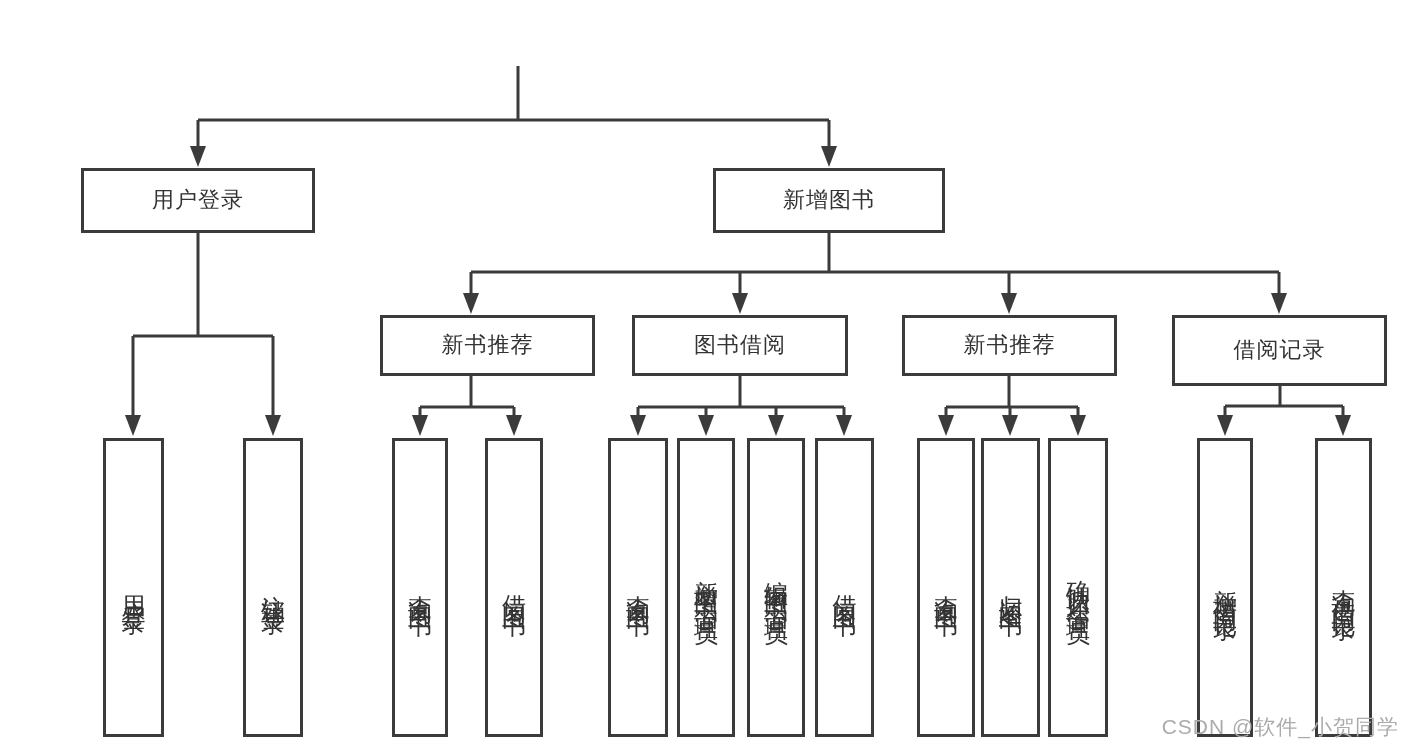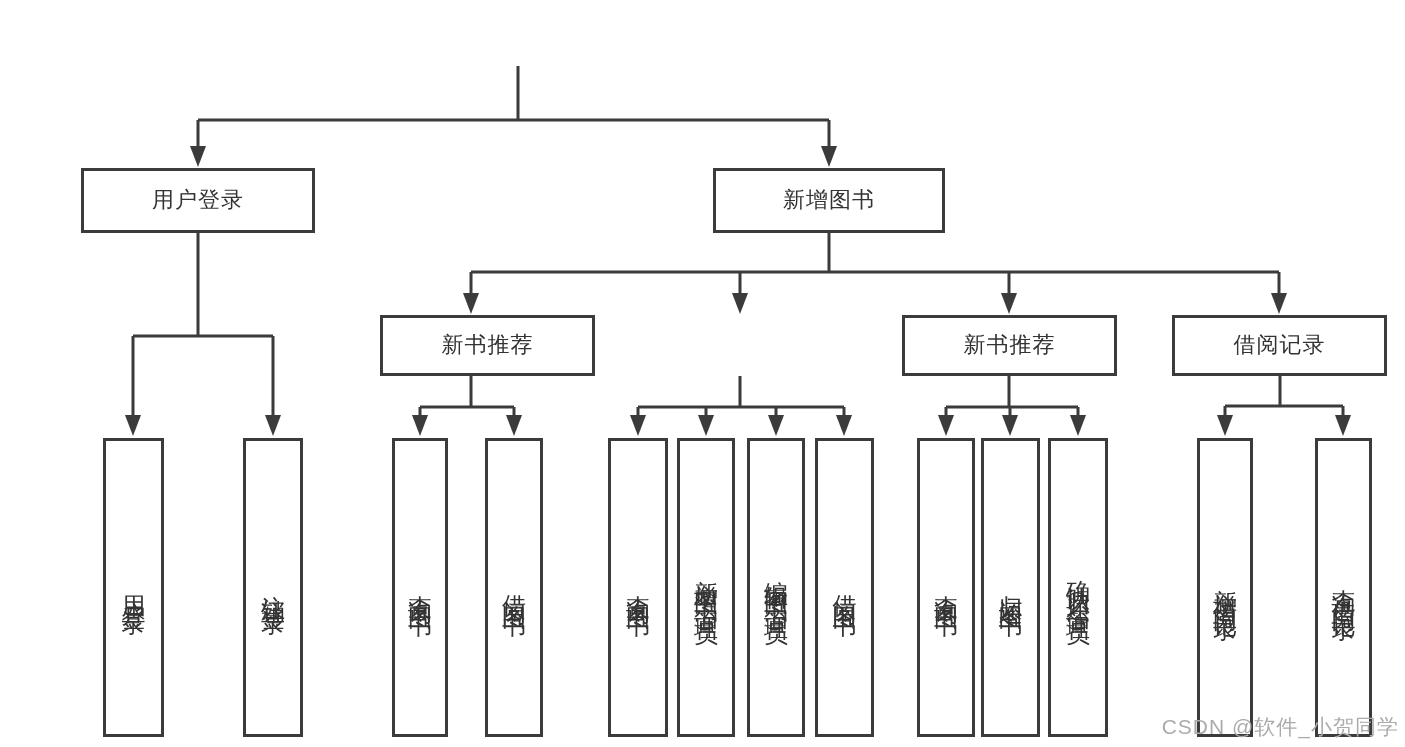--- a/index.html
+++ b/index.html
@@ -32,21 +32,21 @@
     font-size:24px;
     letter-spacing:6px;
     line-height:1;
   }
   #n-root   {left:14px;  top:12px;  width:1006px; height:54px;}
   #n-login  {left:81px;  top:168px; width:234px;  height:65px;}
   #n-mgmt   {left:713px; top:168px; width:232px;  height:65px;}
   #n-newrec {left:364px; top:315px; width:215px;  height:61px;margin-left:16px;}
   #n-borrow {left:632px; top:315px; width:216px;  height:61px;}
   #n-current{left:902px; top:315px; width:215px;  height:61px;}
-  #n-records{left:1172px;top:315px; width:215px;  height:61px;}
+  #n-records{left:1172px;top:315px; width:215px;  height:71px;}
   #n-a1{left:103px; top:438px;width:61px;height:299px;}
   #n-a2{left:243px; top:438px;width:60px;height:299px;}
   #n-b1{left:392px; top:438px;width:56px;height:299px;}
   #n-b2{left:485px; top:438px;width:58px;height:299px;}
   #n-c1{left:608px; top:438px;width:60px;height:299px;}
   #n-c2{left:677px; top:438px;width:58px;height:299px;}
   #n-c3{left:747px; top:438px;width:58px;height:299px;}
   #n-c4{left:815px; top:438px;width:59px;height:299px;}
   #n-d1{left:917px; top:438px;width:58px;height:299px;}
   #n-d2{left:981px; top:438px;width:59px;height:299px;}
@@ -106,20 +106,21 @@
         <polygon points="1217,415 1233,415 1225,436"></polygon>
         <polygon points="1335,415 1351,415 1343,436"></polygon>
       </g>
   </svg>
 
 
   <div class="node" id="n-login">用户登录</div>
   <div class="node" id="n-mgmt">新增图书</div>
 
   <div class="node" id="n-newrec">新书推荐</div>
+  <div class="node" id="n-borrow">图书借阅</div>
   <div class="node" id="n-current">新书推荐</div>
   <div class="node" id="n-records">借阅记录</div>
 
   <div class="node v" id="n-a1">用户登录</div>
   <div class="node v" id="n-a2">注销登录</div>
   <div class="node v" id="n-b1">查询图书</div>
   <div class="node v" id="n-b2">借阅图书</div>
   <div class="node v" id="n-c1">查询图书</div>
   <div class="node v" id="n-c2">新增图书（管理员）</div>
   <div class="node v" id="n-c3">编辑图书（管理员）</div>

